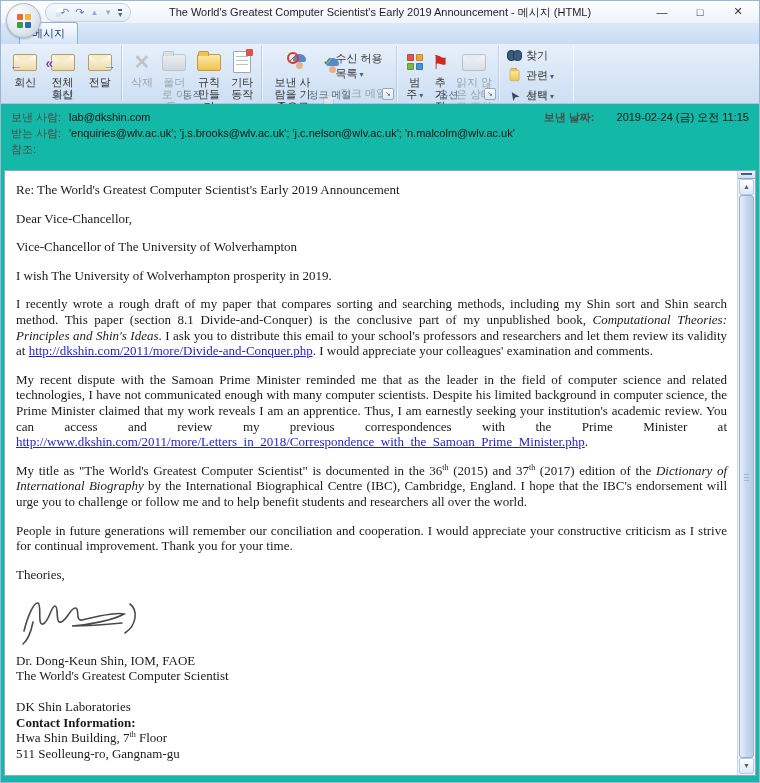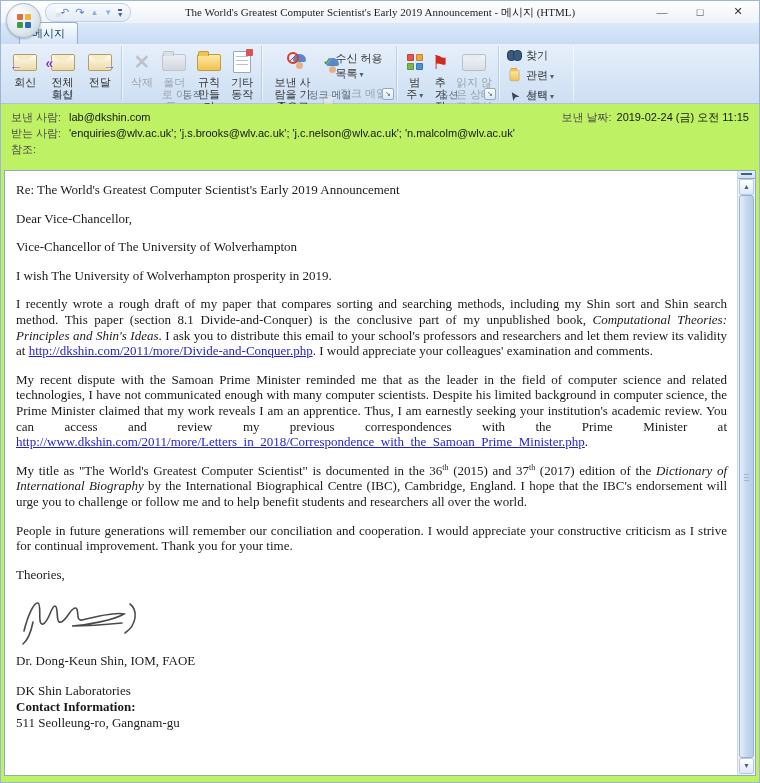--- a/index.html
+++ b/index.html
@@ -1,20 +1,20 @@
 <!DOCTYPE html>
 <html><head>
 <meta charset="utf-8">
 <style>
   html,body{margin:0;padding:0;}
   body{width:760px;height:783px;font-family:"Liberation Sans",sans-serif;-webkit-font-smoothing:antialiased;}
   .window{position:absolute;inset:0;width:760px;height:783px;background:#fff;overflow:hidden;border:1px solid #9eb6d4;box-sizing:border-box;}
 
   
-  .titlebar{position:absolute;top:0;left:0;right:0;height:22px;background:linear-gradient(#fdfefe,#eef3f9);font-family:Liberation Serif, serif;}
+  .titlebar{position:absolute;top:0;left:0;right:0;height:22px;background:linear-gradient(#fdfefe,#eef3f9);}
   .title-text{position:absolute;left:0;right:0;top:4px;text-align:center;font-size:11px;color:#1d1d1d;}
   .win-controls{position:absolute;right:2px;top:0;display:flex;}
   .win-btn{width:38px;height:21px;display:flex;align-items:center;justify-content:center;font-size:11px;color:#333;cursor:default;}
   .orb{position:absolute;left:5px;top:2px;width:33px;height:33px;border-radius:50%;z-index:5;
        background:radial-gradient(circle at 35% 30%,#ffffff,#dfe6ee 60%,#b9c6d6);border:1px solid #a9b7c8;
        display:flex;align-items:center;justify-content:center;box-shadow:0 1px 2px rgba(0,0,0,.25);}
   .orb-logo{width:14px;height:14px;display:grid;grid-template-columns:6px 6px;grid-template-rows:6px 6px;gap:2px;}
   .orb-logo span{border-radius:1px;}
   .orb-logo .s1{background:#e8683c}.orb-logo .s2{background:#f2b234}.orb-logo .s3{background:#3f9c46}.orb-logo .s4{background:#2f6bb0}
   .qat{position:absolute;left:44px;top:2px;height:17px;display:flex;align-items:center;gap:6px;padding:0 8px;
@@ -80,27 +80,27 @@
   .cat{width:16px;height:16px;display:grid;grid-template-columns:7px 7px;grid-template-rows:7px 7px;gap:2px;}
   .cat span{border-radius:1px;border:1px solid rgba(0,0,0,.18);box-sizing:border-box;}
   .cat .c1{background:#e2574c}.cat .c2{background:#f2a33a}.cat .c3{background:#7ab648}.cat .c4{background:#4a90d9}
   .flag{font-size:19px;color:#cc2b1d;line-height:1;}
   .binoc{width:16px;height:11px;position:relative;}
   .binoc::before,.binoc::after{content:"";position:absolute;top:0;width:9px;height:11px;border-radius:4px;background:#3c5a7e;border:1px solid #23405f;box-sizing:border-box;}
   .binoc::before{left:0}.binoc::after{right:0}
   .cursor{font-size:12px;color:#34495e;display:inline-block;transform:rotate(-125deg);line-height:1;}
 
   
-  .content-area{position:absolute;top:103px;left:0;right:0;bottom:0;background:#bef264;}
+  .content-area{position:absolute;top:103px;left:0;right:0;bottom:0;background:#14b8a6;}
   .hdrs{padding:7px 10px 0 10px;height:59px;box-sizing:border-box;font-size:11px;}
   .hrow{display:flex;margin-bottom:3px;line-height:13px;}
   .hlabel{width:58px;flex:0 0 58px;color:#4b4b4b;}
   .hval{color:#161616;white-space:nowrap;}
   .hspacer{flex:1;}
-  .hsent-label{color:#4b4b4b;margin-right:5px;}
+  .hsent-label{color:#4b4b4b;margin-right:22px;font-weight:bold;}
 
   
   .pane{position:absolute;top:66px;left:3px;right:3px;bottom:6px;background:#fff;border:1px solid #8fa8c8;display:flex;overflow:hidden;}
   .msg{flex:1;padding:11px 10px 0 11px;font-family:"Liberation Serif",serif;font-size:13px;line-height:15.6px;color:#1a1a1a;overflow:hidden;}
   .para{margin:0 0 13px 0;text-align:justify;}
   .line{margin:0;}
   .gap{height:15px;}
   .msg a{color:#1f1fcd;text-decoration:underline;}
   .msg sup{font-size:0.62em;line-height:0;}
   .sig-wrap{margin:2px 0 4px 2px;}
@@ -323,23 +323,25 @@
   <div class="sig-wrap">
     <svg width="130" height="50" viewBox="0 0 130 50" xmlns="http://www.w3.org/2000/svg">
       <g fill="none" stroke="#4a4a4a" stroke-width="1.6" stroke-linecap="round">
         <path d="M6,36 C10,20 16,7 20,8 C24,9 19,31 25,29 C31,27 33,11 37,11 C41,11 37,29 43,27 C49,25 52,14 57,13 C62,12 57,27 64,25 C80,21 98,17 106,19 C96,25 70,30 54,31 C72,31 94,29 104,28"></path>
         <path d="M112,9 C120,15 119,30 107,38"></path>
         <path d="M15,27 C13,37 10,45 5,49"></path>
       </g>
     </svg>
   </div>
 <div class="line"><span>Dr. Dong-Keun Shin, IOM, FAOE</span></div>
+          <div class="line"><span>The World's Greatest Computer Scientist</span></div>
           <div class="gap"></div>
           <div class="line"><span>DK Shin Laboratories</span></div>
           <div class="line"><b>Contact Information:</b></div>
+          <div class="line"><span>Hwa Shin Building, 7</span><sup>th</sup><span> Floor</span></div>
           <div class="line"><span>511 Seolleung-ro, Gangnam-gu</span></div>
         </div>
       <div class="sb">
         <div class="sb-grip"></div>
         <div class="sb-up">▲</div>
         <div class="sb-thumb"></div>
         <div class="sb-down">▼</div>
       </div>
     </div>
   </div>

